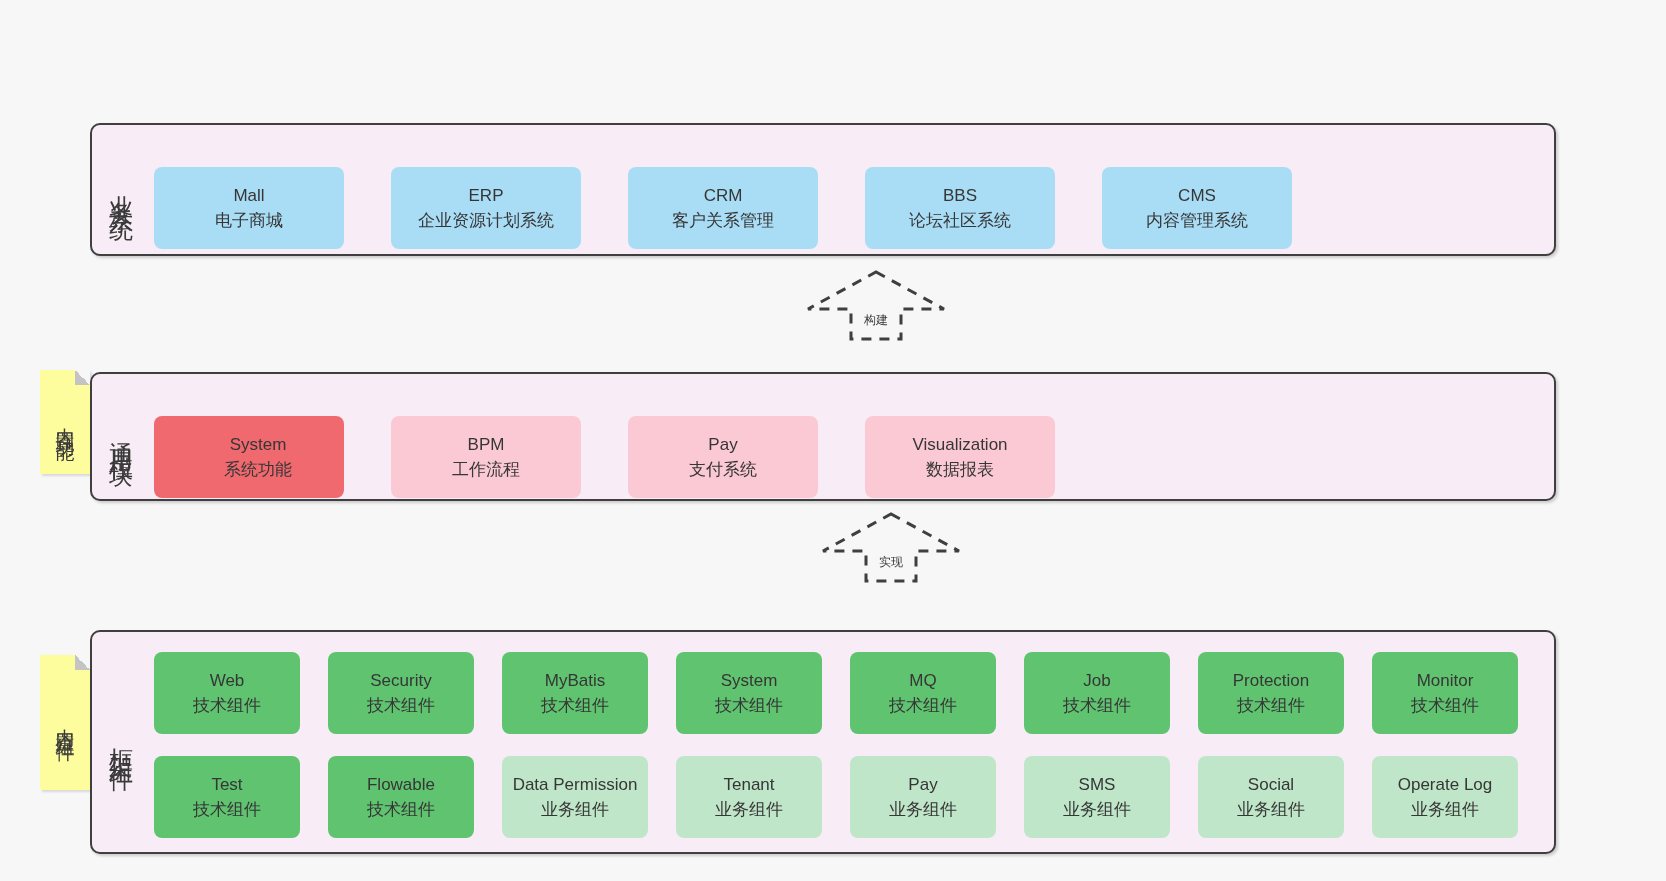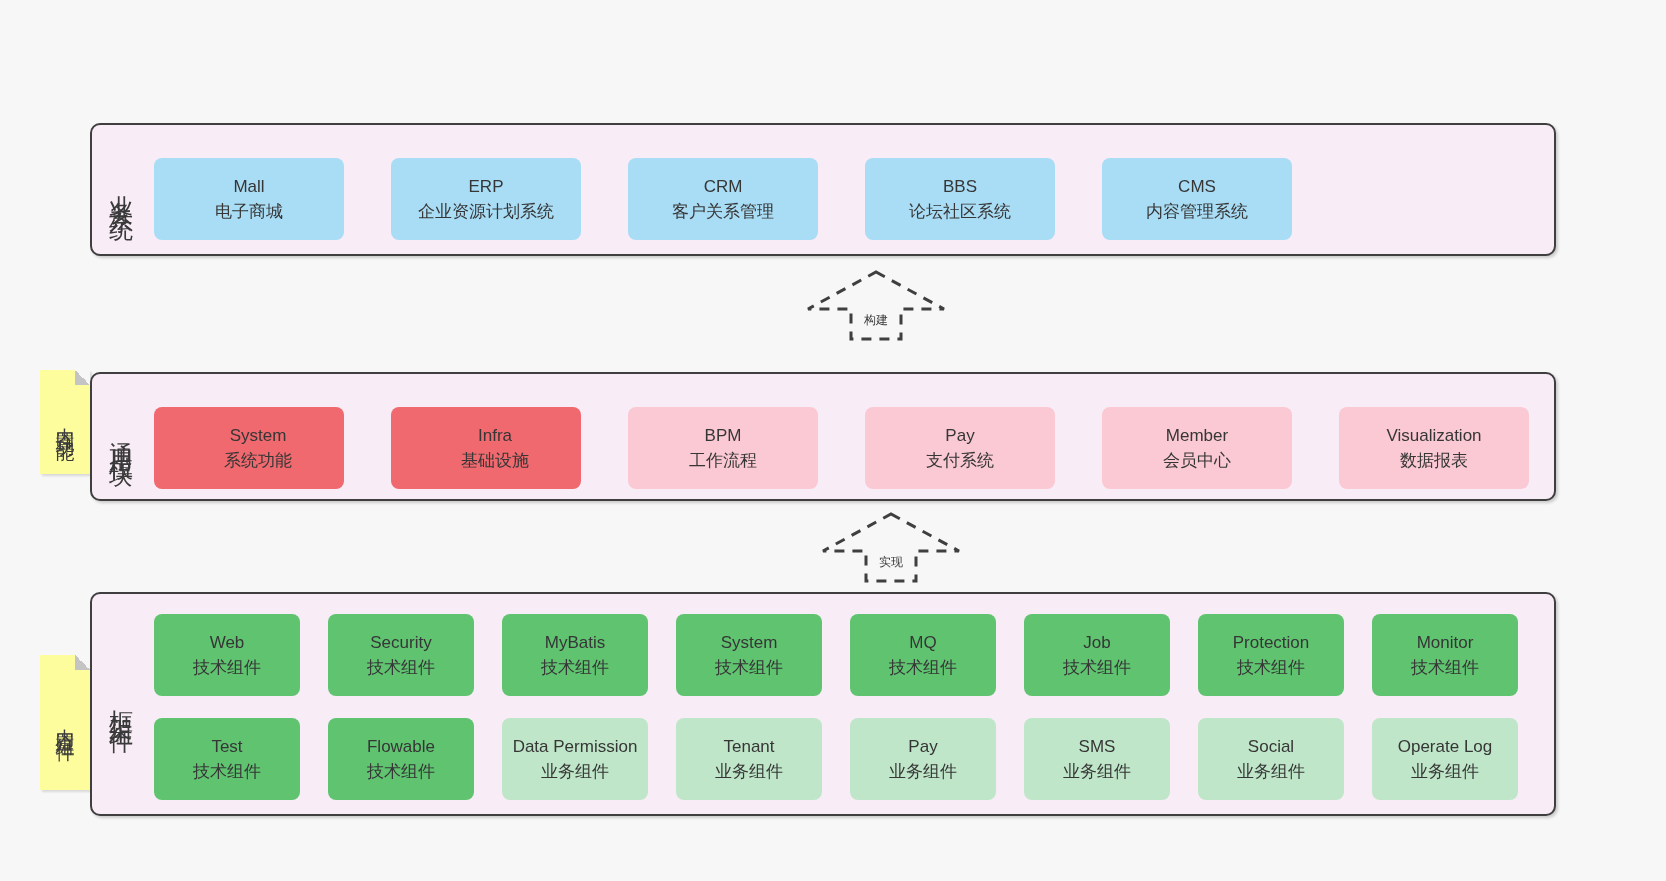--- a/index.html
+++ b/index.html
@@ -22,40 +22,40 @@
     left: 90px;
     width: 1466px;
     box-sizing: border-box;
     background: var(--layerFill, #f8edf6);
     border: 2px solid var(--layerBorder, #3f3f3f);
     border-radius: 10px;
     box-shadow: 2px 2px 3px rgba(0,0,0,0.18);
   }
   #layer-business   { top: 123px; height: 133px; }
   #layer-modules    { top: 372px; height: 129px; }
-  #layer-components { top: 592px; height: 224px; }
+  #layer-components { top: 630px; height: 224px; }
 
   .layer-label {
     position: absolute;
     left: 6px; top: 0; bottom: 0;
     width: 46px;
     display: flex; align-items: center; justify-content: center;
   }
   .layer-label span {
     writing-mode: vertical-rl;
     text-orientation: upright;
     font-size: 24px;
     letter-spacing: 7px;
     color: var(--text, #3a3a3a);
   }
 
   
   .boxes {
     position: absolute;
-    left: 62px; top: 33px;
+    left: 62px; top: 42px;
     display: flex;
     gap: 47px;
   }
   .boxes-grid {
     position: absolute;
     left: 62px; top: 20px;
     display: grid;
     grid-template-columns: repeat(8, 146px);
     column-gap: 28px;
     row-gap: 22px;
@@ -186,35 +186,27 @@
 
   <div class="layer" id="layer-modules">
     <div class="layer-label">
       <span>通用模块</span>
     </div>
     <div class="boxes">
       <div class="box w6 red">
         <div>System</div>
         <div>系统功能</div>
       </div>
-      <div class="box w6 red">
-        <div>Infra</div>
-        <div>基础设施</div>
-      </div>
       <div class="box w6 pink">
         <div>BPM</div>
         <div>工作流程</div>
       </div>
       <div class="box w6 pink">
         <div>Pay</div>
         <div>支付系统</div>
-      </div>
-      <div class="box w6 pink">
-        <div>Member</div>
-        <div>会员中心</div>
       </div>
       <div class="box w6 pink">
         <div>Visualization</div>
         <div>数据报表</div>
       </div>
     </div>
   </div>
 
   <div class="arrow" id="arrow-implement">
     <svg viewBox="0 0 142 74">

